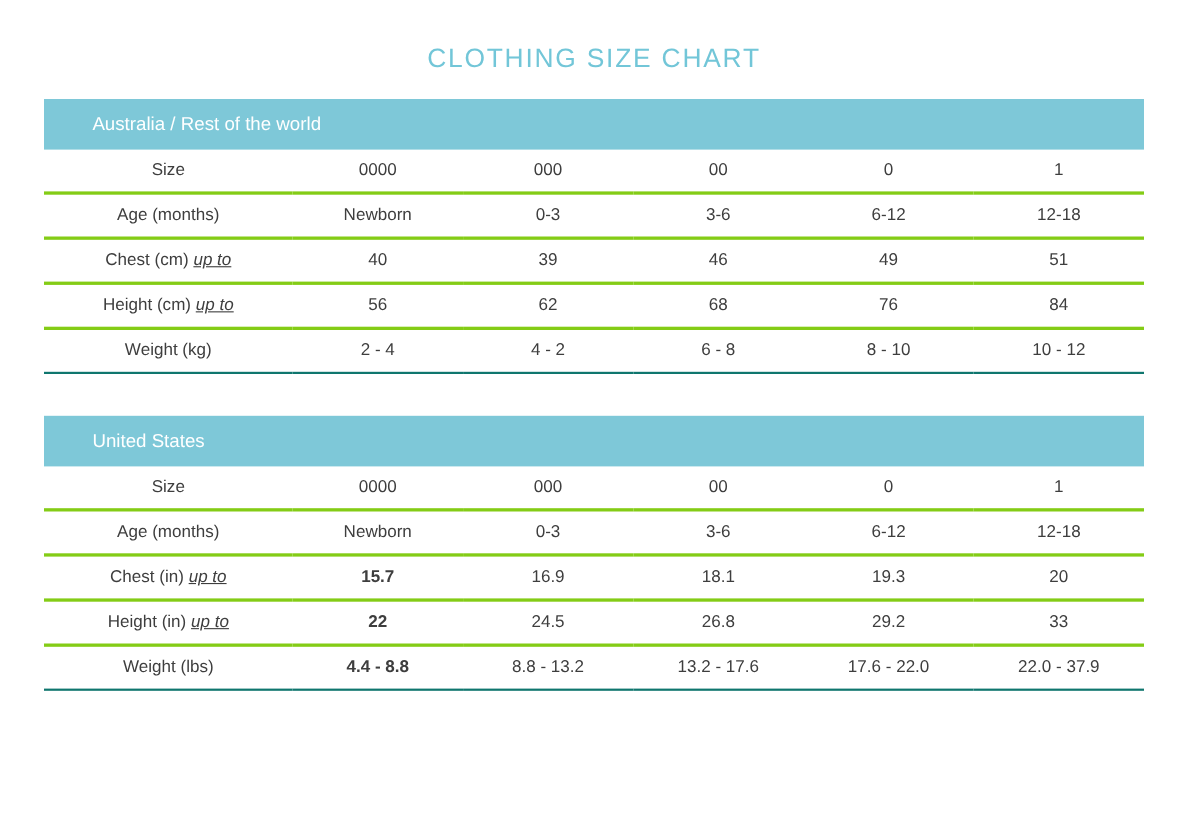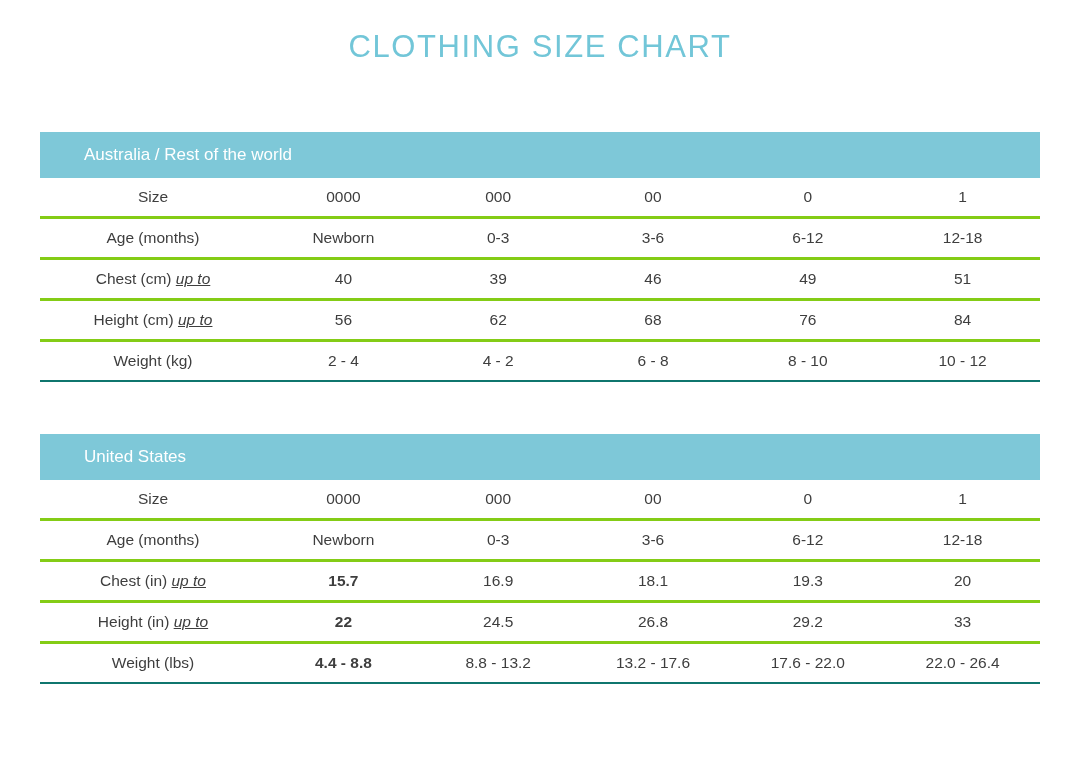--- a/index.html
+++ b/index.html
@@ -16,31 +16,31 @@
   }
   .page {
     position: relative;
     width: 1080px;
     height: 762px;
     box-sizing: border-box;
   }
   .doc-title {
     text-align: center;
     color: #72c6d8;
-    font-size: 31px;
+    font-size: 24px;
     letter-spacing: 1.6px;
     font-weight: 400;
     margin: 0;
-    padding-top: 29px;
+    padding-top: 40px;
   }
   .table-block {
     margin: 0 40px;
   }
-  .block-australia { margin-top: 67px; }
-  .block-us { margin-top: 52px; }
+  .block-australia { margin-top: 22px; }
+  .block-us { margin-top: 38px; }
 
   .block-header {
     background: #7ec8d8;
     color: #ffffff;
     font-size: 17px;
     font-weight: 400;
     height: 46px;
     line-height: 46px;
     padding-left: 44px;
     box-sizing: border-box;
@@ -162,19 +162,19 @@
           <td>26.8</td>
           <td>29.2</td>
           <td>33</td>
         </tr>
         <tr>
           <td class="row-label"><span>Weight (lbs)</span> <span class="ital"></span></td>
           <td class="val-bold">4.4 - 8.8</td>
           <td>8.8 - 13.2</td>
           <td>13.2 - 17.6</td>
           <td>17.6 - 22.0</td>
-          <td>22.0 - 26.4</td>
+          <td>22.0 - 37.9</td>
         </tr>
       </tbody>
     </table>
   </div>
 
 </div>
 
 </body></html>

